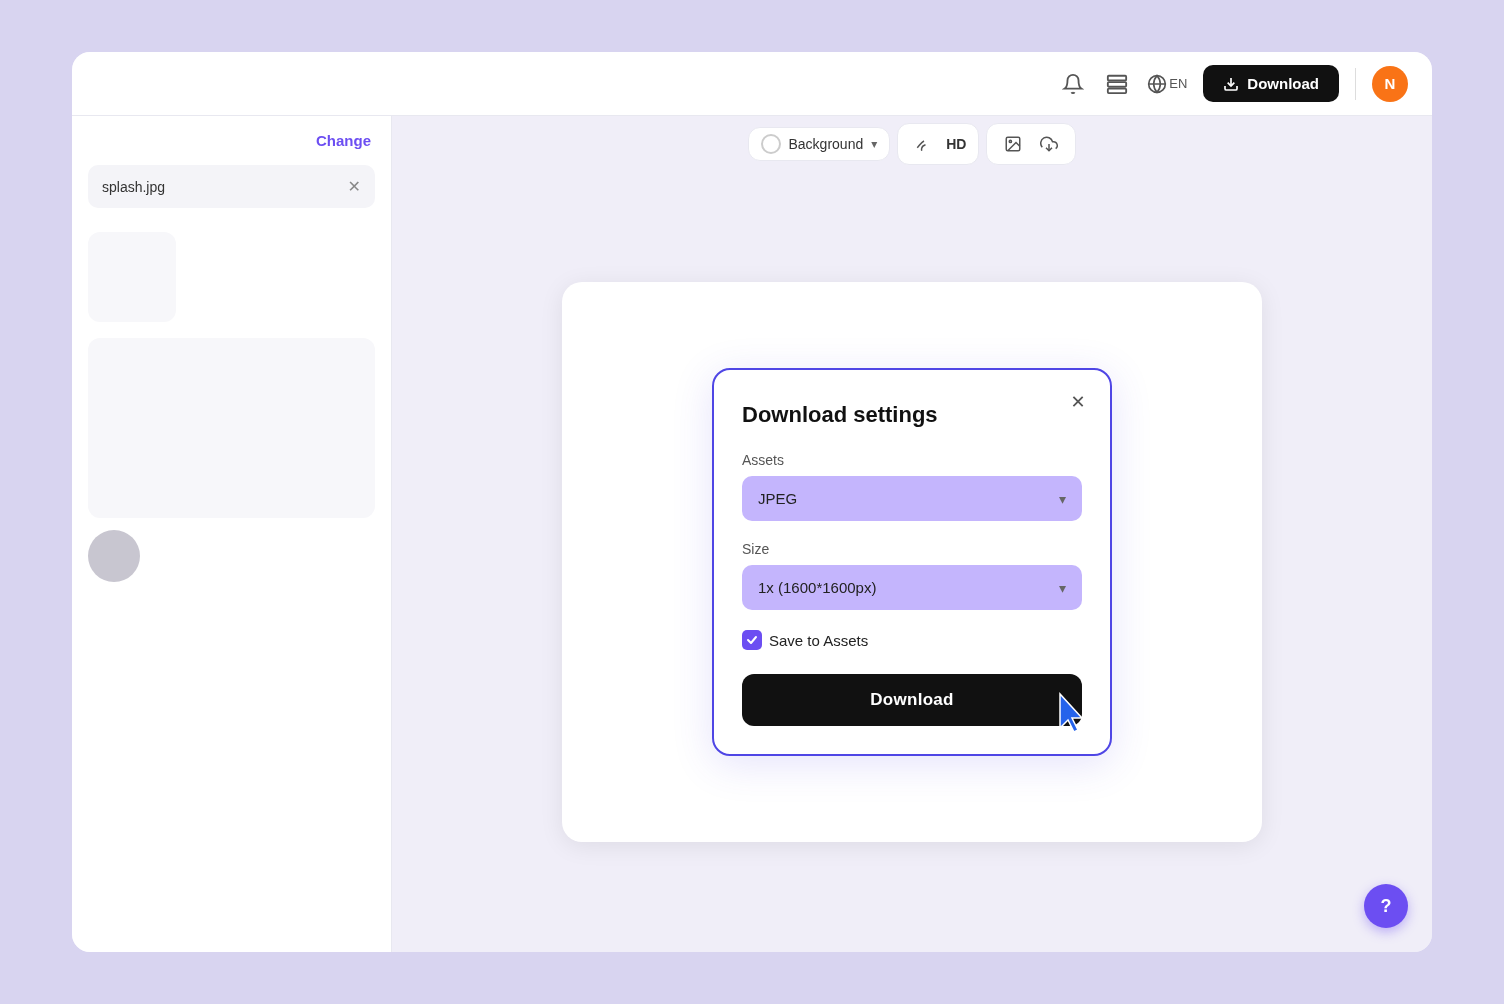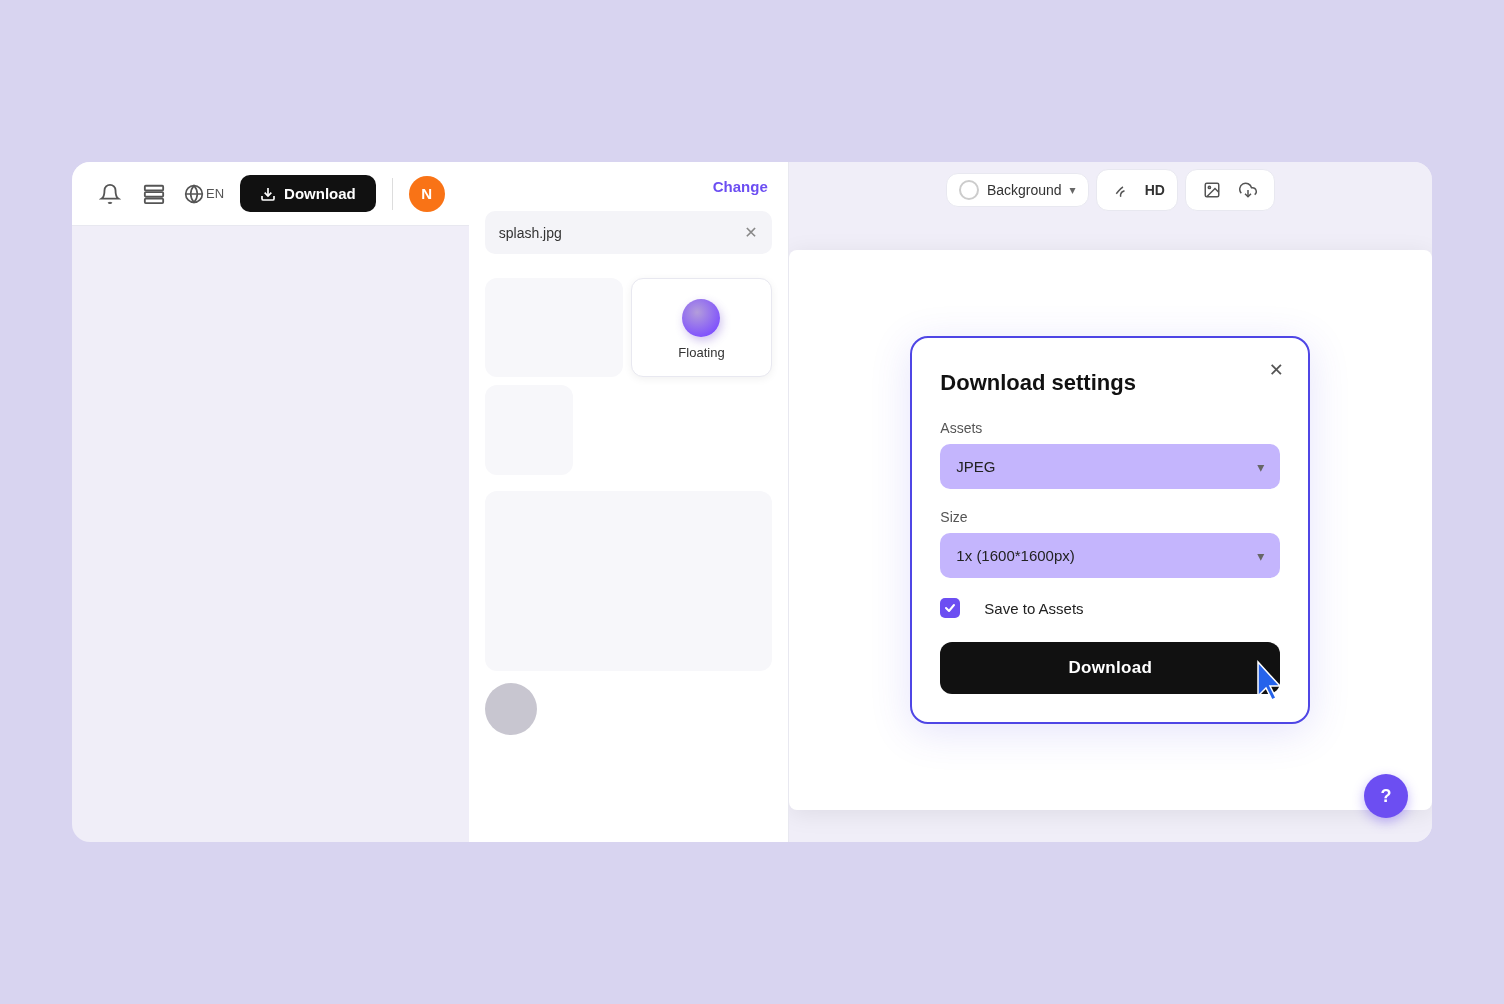--- a/index.html
+++ b/index.html
@@ -8,25 +8,25 @@
       height: 1004px;
       background: #d8d4f0;
       display: flex;
       align-items: center;
       justify-content: center;
       font-family: -apple-system, BlinkMacSystemFont, 'Segoe UI', sans-serif;
       overflow: hidden;
     }
     .app-window {
       width: 1360px;
-      height: 680px;
+      height: 900px;
       background: #f0eef8;
       border-radius: 18px;
       display: flex;
-      flex-direction: row;
+      flex-direction: column;
       overflow: hidden;
       position: relative;
     }
     
     .header {
       height: 64px;
       background: #fff;
       display: flex;
       align-items: center;
       justify-content: flex-end;
@@ -254,21 +254,21 @@
     .canvas-content {
       flex: 1;
       display: flex;
       align-items: center;
       justify-content: center;
       position: relative;
     }
     
     .canvas-card {
       background: #fff;
-      border-radius: 8px;
+      border-radius: 20px;
       width: 700px;
       height: 560px;
       box-shadow: 0 4px 24px rgba(0,0,0,0.08);
       display: flex;
       align-items: center;
       justify-content: center;
       position: relative;
     }
     
     .modal {
@@ -319,21 +319,21 @@
       cursor: pointer;
       margin-bottom: 20px;
     }
     .modal-select-arrow {
       color: #666;
       font-size: 14px;
     }
     .modal-checkbox-row {
       display: flex;
       align-items: center;
-      gap: 24px;
+      gap: 7px;
       margin-bottom: 24px;
     }
     .modal-checkbox {
       width: 20px;
       height: 20px;
       background: #6c4ef2;
       border-radius: 5px;
       display: flex;
       align-items: center;
       justify-content: center;
@@ -433,27 +433,20 @@
     <div class="sidebar">
       <div class="sidebar-top">
         <span class="sidebar-change">Change</span>
       </div>
       <div class="sidebar-file-tag">
         <span>splash.jpg</span>
         <span class="close-icon">✕</span>
       </div>
       <div class="sidebar-items">
         <div class="sidebar-item-row">
-          <div class="sidebar-item-card empty"></div>
-          <div class="sidebar-item-card floating-card">
-            <div class="floating-icon"></div>
-            <span class="floating-label">Floating</span>
-          </div>
-        </div>
-        <div class="sidebar-item-row">
           <div class="sidebar-item-card-single empty"></div>
         </div>
       </div>
       <div class="sidebar-large-card"></div>
       <div class="sidebar-circle-item"></div>
     </div>
 
     <div class="canvas-area">
       <div class="toolbar">
         <div class="toolbar-group">

